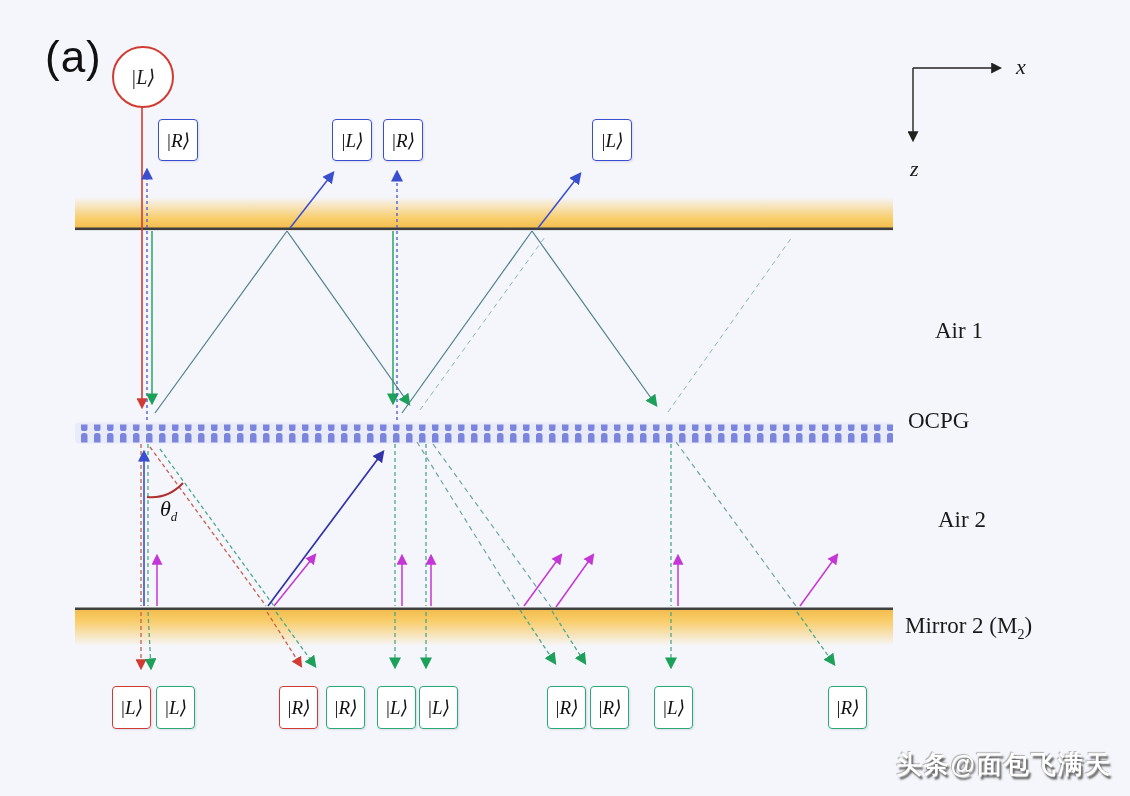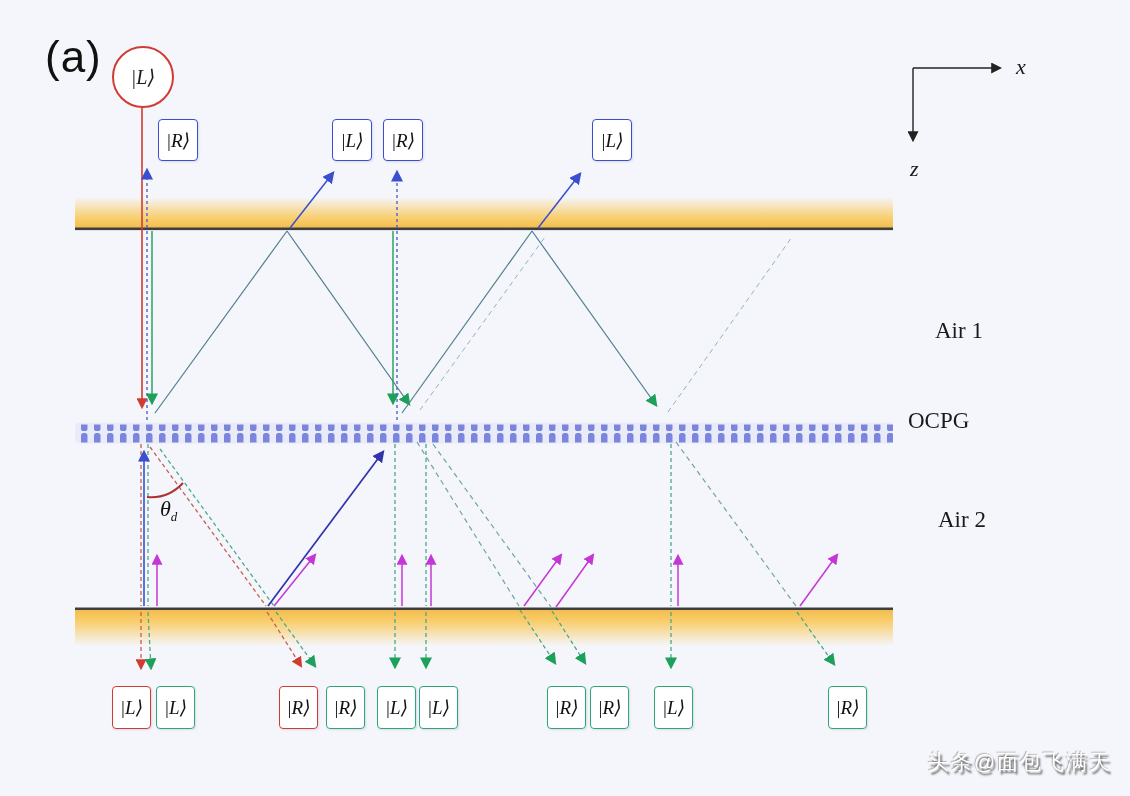--- a/index.html
+++ b/index.html
@@ -30,21 +30,21 @@
   .box-top{width:38px;height:40px;border:1.7px solid #3a4fd0;}
   .box-red{width:37px;height:41px;border:1.9px solid #d23b31;}
   .box-green{width:37px;height:41px;border:1.7px solid #2aa876;}
   .region-label{font-size:23px;white-space:nowrap;}
   .region-label sub{font-size:14px;}
   .axis-label{font-style:italic;font-size:22px;}
   .angle-label{font-style:italic;font-size:22px;color:#111;}
   .angle-label sub{font-size:13px;}
   .watermark{
     font-family:"Liberation Sans","DejaVu Sans",sans-serif;
-    font-size:21px;font-weight:normal;letter-spacing:2px;color:#ffffff;
+    font-size:25px;font-weight:bold;letter-spacing:2px;color:#ffffff;
     text-shadow:2px 3px 2px rgba(90,90,90,.95), -1px -1px 1px rgba(120,120,120,.55);
     white-space:nowrap;
   }
 </style>
 </head>
 <body>
 
 <div class="stage">
 
   <svg width="1130" height="796" viewBox="0 0 1130 796">
@@ -173,20 +173,21 @@
   <div class="abs state-box box-green" style="left:377px;top:686px;">|L⟩</div>
   <div class="abs state-box box-green" style="left:419px;top:686px;">|L⟩</div>
   <div class="abs state-box box-green" style="left:547px;top:686px;">|R⟩</div>
   <div class="abs state-box box-green" style="left:590px;top:686px;">|R⟩</div>
   <div class="abs state-box box-green" style="left:654px;top:686px;">|L⟩</div>
   <div class="abs state-box box-green" style="left:828px;top:686px;">|R⟩</div>
 
   <div class="abs region-label" style="left:935px;top:318px;">Air 1</div>
   <div class="abs region-label" style="left:908px;top:408px;">OCPG</div>
   <div class="abs region-label" style="left:910px;top:507px;margin-left:28px;">Air 2</div>
+  <div class="abs region-label" style="left:905px;top:613px;"><span>Mirror 2 (M</span><sub>2</sub><span>)</span></div>
 
   <div class="abs axis-label" style="left:1016px;top:54px;">x</div>
   <div class="abs axis-label" style="left:910px;top:156px;">z</div>
 
   <div class="abs angle-label" style="left:160px;top:496px;"><span>θ</span><sub>d</sub></div>
 
   <div class="abs watermark" style="right:18px;top:748px;">头条@面包飞满天</div>
 
 </div>
 

